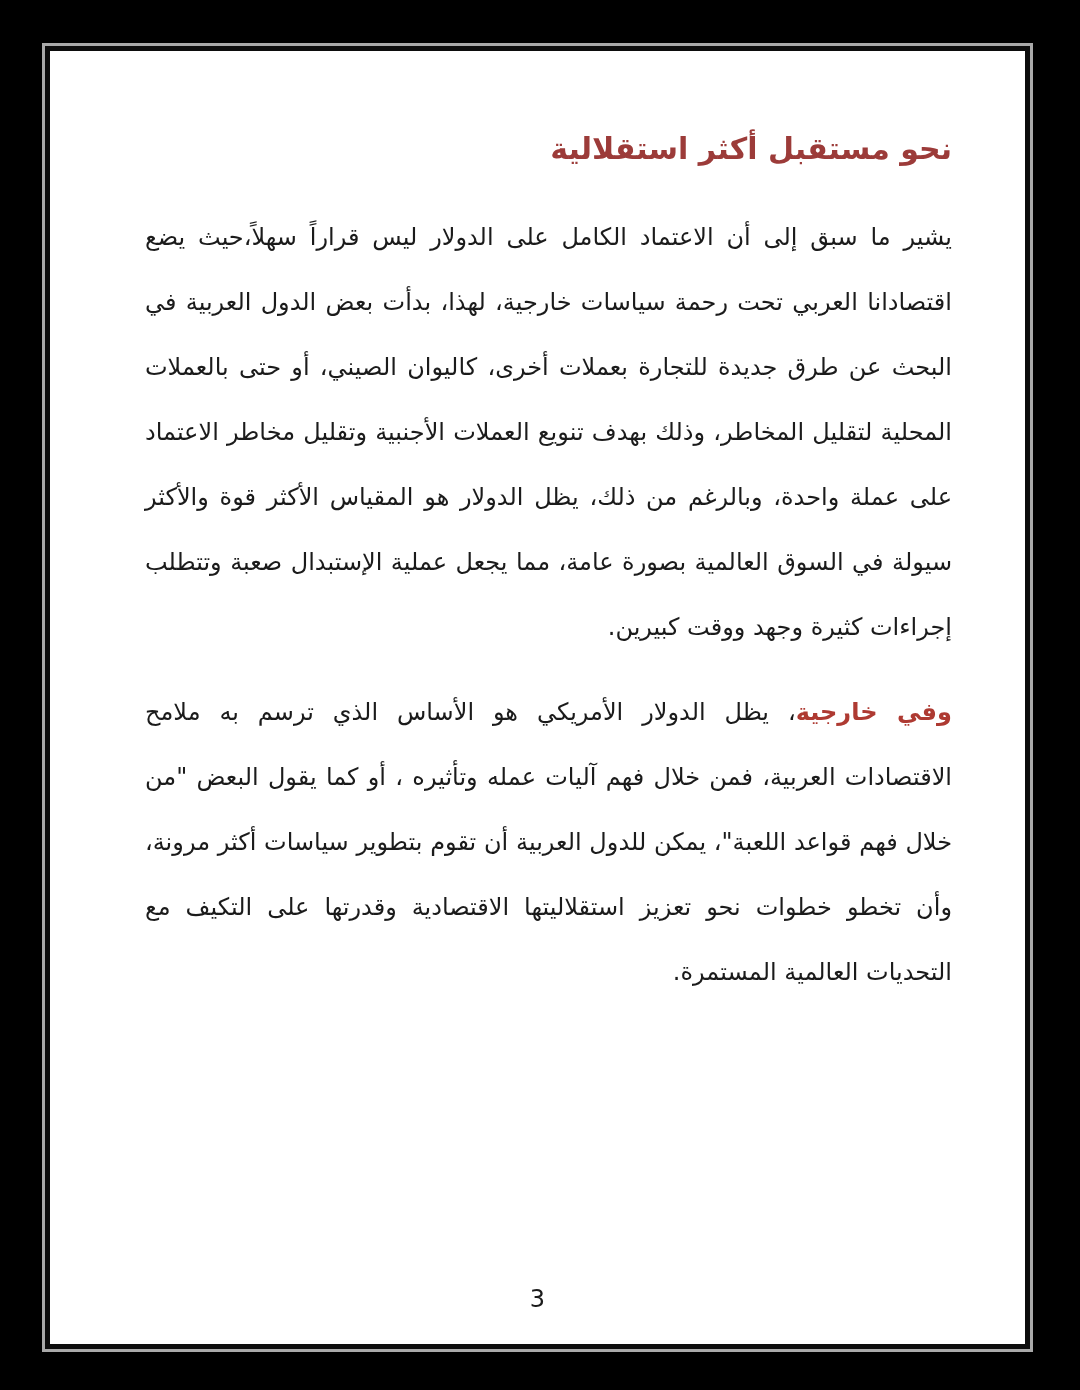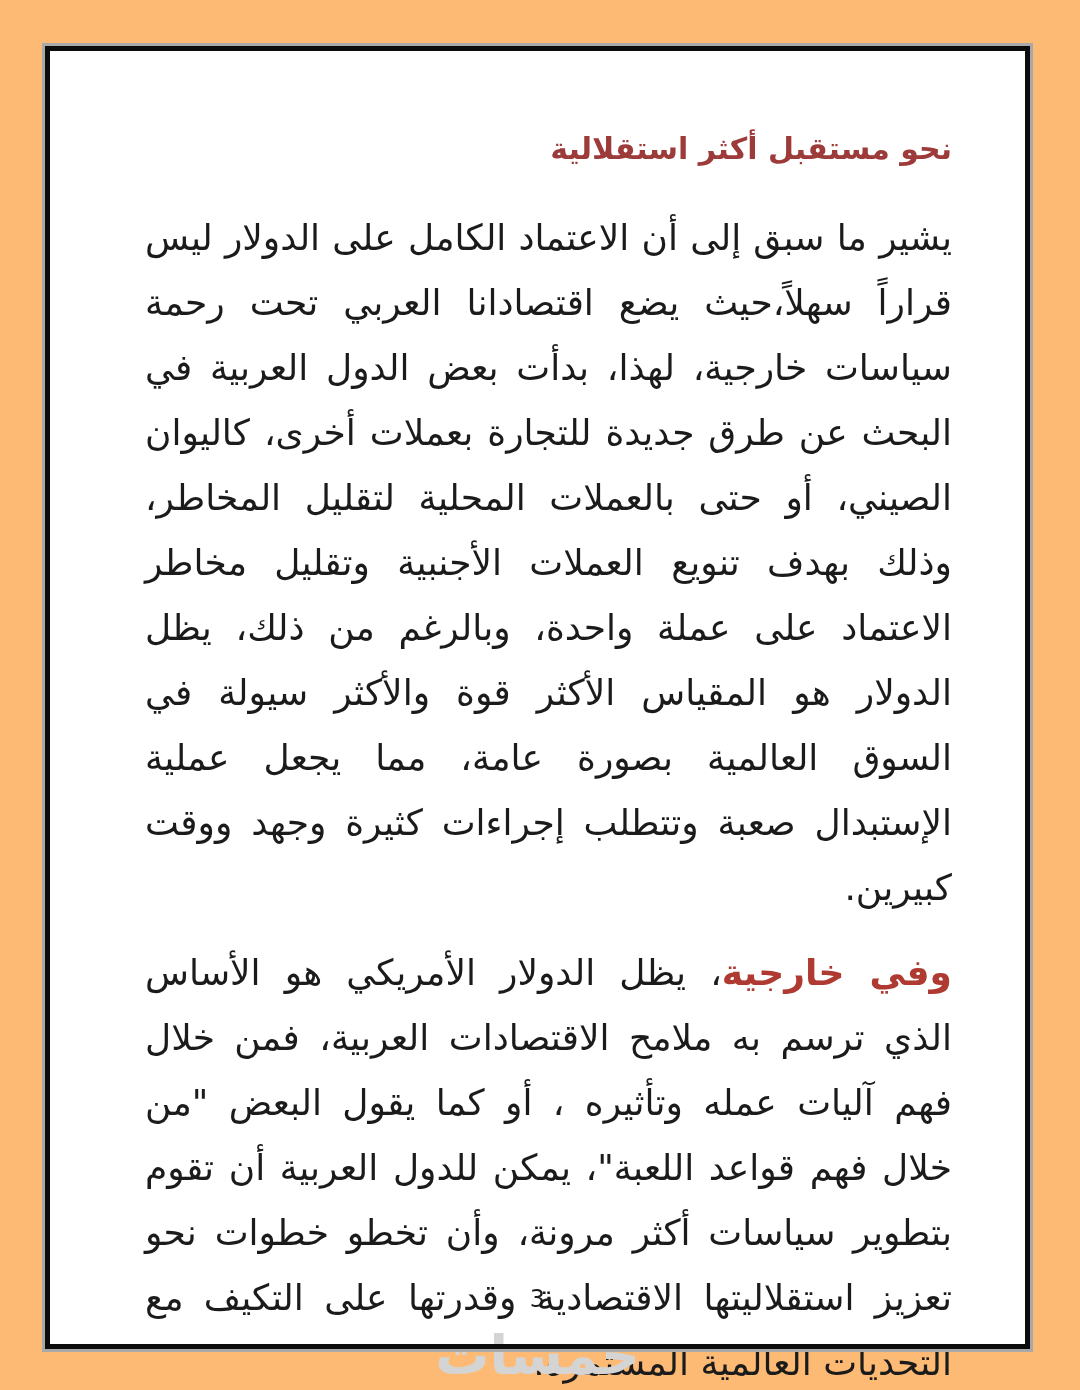--- a/index.html
+++ b/index.html
@@ -8,21 +8,21 @@
     background: #ffffff;
     width: 1080px;
     height: 1390px;
     overflow: hidden;
     font-family: "DejaVu Sans", sans-serif;
   }
   .canvas {
     position: relative;
     width: 1080px;
     height: 1390px;
-    background: #fdba74;
+    background: #000000;
   }
   .page {
     position: absolute;
     left: 45px;
     top: 46px;
     width: 985px;
     height: 1303px;
     background: #ffffff;
   }
   
@@ -43,21 +43,21 @@
   .doc-heading {
     margin: 0 0 34px 0;
     font-size: 30px;
     line-height: 45px;
     font-weight: 700;
     color: #9c3b39;
     text-align: right;
   }
   .doc-paragraph {
     margin: 0 0 20px 0;
-    font-size: 36px;
+    font-size: 24px;
     line-height: 65px;
     color: #1b1b1b;
     text-align: justify;
     text-justify: inter-word;
     font-weight: 500;
   }
   .lead-red {
     color: #ae3a32;
     font-weight: 700;
   }
@@ -96,17 +96,16 @@
 
       <p class="doc-paragraph">يشير ما سبق إلى أن الاعتماد الكامل على الدولار ليس قراراً سهلاً،حيث يضع اقتصادانا العربي تحت رحمة سياسات خارجية، لهذا، بدأت بعض الدول العربية في البحث عن طرق جديدة للتجارة بعملات أخرى، كاليوان الصيني، أو حتى بالعملات المحلية لتقليل المخاطر، وذلك بهدف تنويع العملات الأجنبية وتقليل مخاطر الاعتماد على عملة واحدة، وبالرغم من ذلك، يظل الدولار هو المقياس الأكثر قوة والأكثر سيولة في السوق العالمية بصورة عامة، مما يجعل عملية الإستبدال صعبة وتتطلب إجراءات كثيرة وجهد ووقت كبيرين.</p>
 
       <p class="doc-paragraph">
         <span class="lead-red">وفي خارجية</span><span>، يظل الدولار الأمريكي هو الأساس الذي ترسم به ملامح الاقتصادات العربية، فمن خلال فهم آليات عمله وتأثيره ، أو كما يقول البعض "من خلال فهم قواعد اللعبة"، يمكن للدول العربية أن تقوم بتطوير سياسات أكثر مرونة، وأن تخطو خطوات نحو تعزيز استقلاليتها الاقتصادية وقدرتها على التكيف مع التحديات العالمية المستمرة.</span>
       </p>
     </div>
 
     <div class="page-number">3</div>
 
-    <div class="watermark">خمسات</div>
 
     <div class="frame"></div>
   </div>
 </div>
 
 </body></html>

